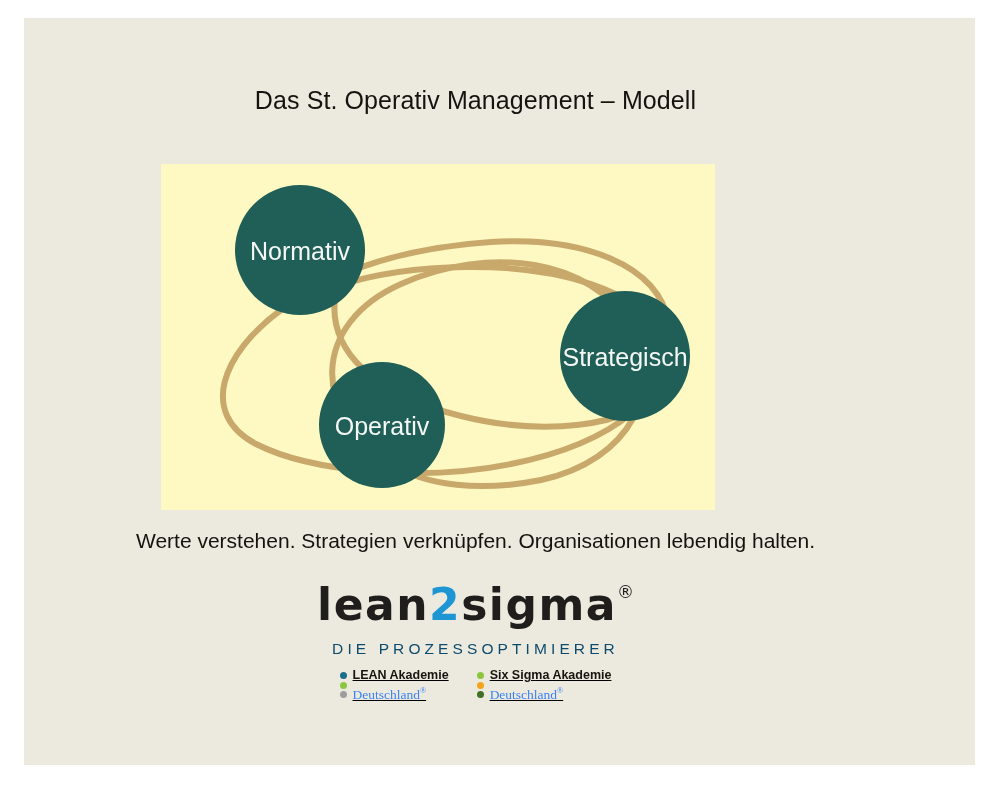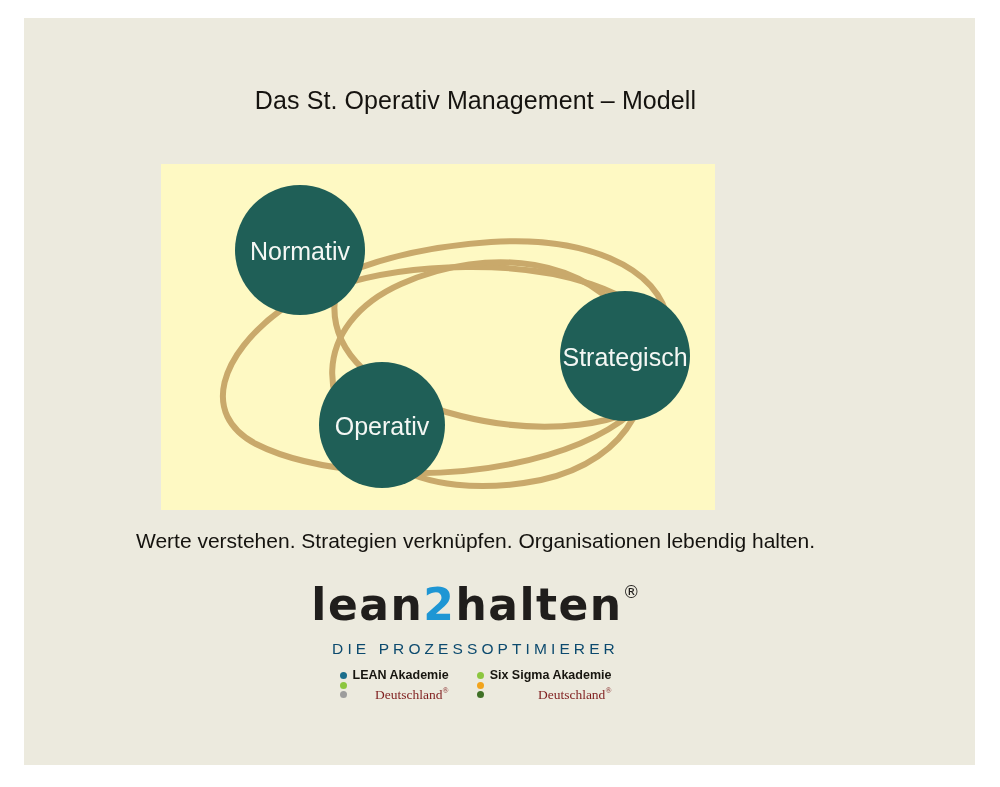--- a/index.html
+++ b/index.html
@@ -133,20 +133,21 @@
     width: 951px;
     display: flex;
     justify-content: center;
     align-items: flex-start;
     gap: 28px;
   }
   .badge {
     display: flex;
     align-items: flex-start;
     gap: 6px;
+    text-decoration: underline;
   }
   .badge-dots {
     display: flex;
     flex-direction: column;
     gap: 2.5px;
     padding-top: 4px;
   }
   .dot {
     width: 7px;
     height: 7px;
@@ -163,24 +164,23 @@
     font-size: 12.5px;
     font-weight: 700;
     color: #17150f;
     white-space: nowrap;
     line-height: 15px;
   }
   .badge-country {
     font-family: "Liberation Serif", serif;
     font-size: 13.5px;
     font-weight: 400;
-    color: #7f1d1d;
+    color: #3b82f6;
     white-space: nowrap;
     line-height: 16px;
-    text-align: right;
   }
   .badge-country-reg {
     font-size: 8px;
     vertical-align: super;
   }
 </style>
 </head>
 <body>
 
 <div id="slide-root">
@@ -228,21 +228,21 @@
         <text class="node-label" x="464" y="193">Strategisch</text>
       </g>
     </svg>
   </div>
 
   <div id="caption-block">
     <span id="caption-text">Werte verstehen. Strategien verknüpfen. Organisationen lebendig halten.</span>
   </div>
 
   <div id="logo-block">
-    <div id="logo-wordmark" style="color: rgb(32, 30, 28);"><span>lean</span><span id="logo-two" style="color: rgb(30, 150, 212);">2</span><span>halten</span><span id="logo-reg">®</span></div>
+    <div id="logo-wordmark" style="color: rgb(32, 30, 28);"><span>lean</span><span id="logo-two" style="color: rgb(30, 150, 212);">2</span><span>sigma</span><span id="logo-reg">®</span></div>
     <div id="logo-tagline">DIE PROZESSOPTIMIERER</div>
   </div>
 
   <div id="badges-block">
 
     <div class="badge">
       <div class="badge-dots">
         <span class="dot" style="background:#1b6e8c"></span>
         <span class="dot" style="background:#8cc63f"></span>
         <span class="dot" style="background:#9d9d9d"></span>

